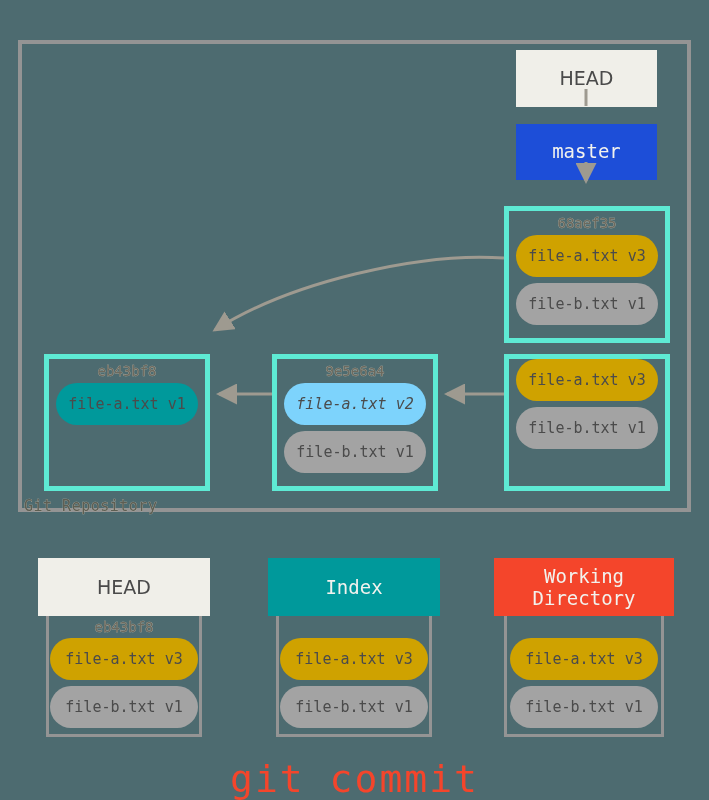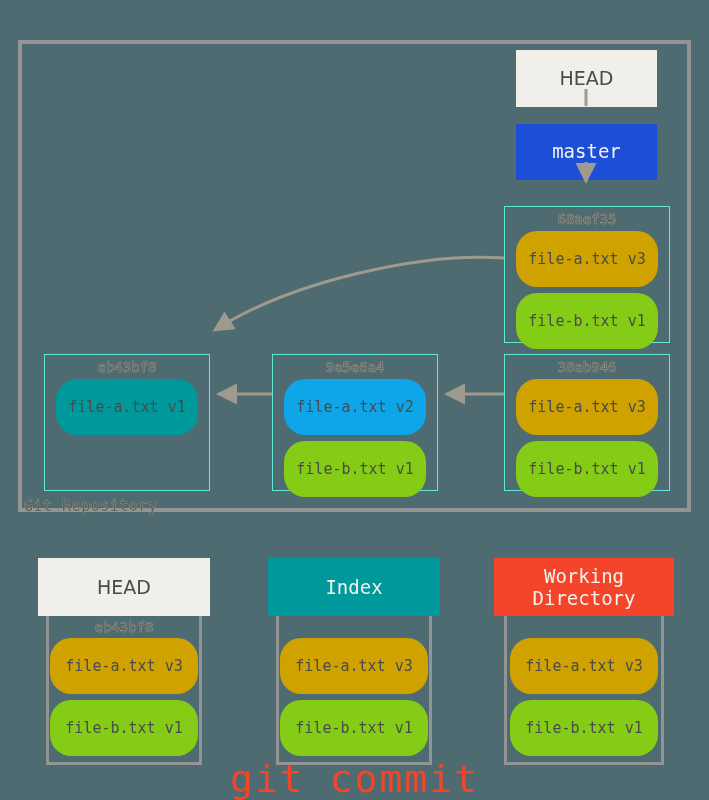--- a/index.html
+++ b/index.html
@@ -67,49 +67,49 @@
     width: 141px;
     height: 56px;
     background: #1d4ed8;
     color: #f2f2ee;
     font-size: 19px;
   }
 
   
   .commit {
     box-sizing: border-box;
-    border: 1px solid #5eead4;
+    border: 5px solid #5eead4;
     padding: 0;
   }
   .commit .hash {
     text-align: center;
     font-size: 14px;
     color: #6d6a5e;
     -webkit-text-stroke: 0.6px #b5b1a4;
     paint-order: stroke fill;
     margin-top: 4px;
     margin-bottom: 3px;
     height: 17px;
     line-height: 17px;
   }
   .blob {
-    height: 56px;
+    height: 42px;
     border-radius: 21px;
     display: flex;
     align-items: center;
     justify-content: center;
     font-size: 15px;
     margin: 0 auto 6px auto;
     box-sizing: border-box;
     white-space: nowrap;
   }
   .blob.gold   { background: #cfa200; color: #4b4b4b; }
-  .blob.cream  { background: #84cc16; color: #4b4b4b; }
+  .blob.cream  { background: #a3a3a3; color: #4b4b4b; }
   .blob.teal   { background: #00999b; color: #4b4b4b; }
-  .blob.red    { background: #0ea5e9; color: #4b4b4b; }
+  .blob.red    { background: #7dd3fc; color: #4b4b4b; font-style: italic; }
 
   .commit.c-68aef35 { left: 504px; top: 188px; width: 166px; height: 137px; }
   .commit.c-eb43bf8 { left: 44px;  top: 336px; width: 166px; height: 137px; }
   .commit.c-9e5e6a4 { left: 272px; top: 336px; width: 166px; height: 137px; }
   .commit.c-38eb946 { left: 504px; top: 336px; width: 166px; height: 137px; }
   .commit .blob { width: 142px; }
 
   
   .statecol { box-sizing: border-box; }
   .statecol .header {
@@ -202,21 +202,20 @@
     <div class="blob teal">file-a.txt v1</div>
   </div>
 
   <div class="abs commit c-9e5e6a4">
     <div class="hash">9e5e6a4</div>
     <div class="blob red">file-a.txt v2</div>
     <div class="blob cream">file-b.txt v1</div>
   </div>
 
   <div class="abs commit c-38eb946">
-    <div class="hash">38eb946</div>
     <div class="blob gold">file-a.txt v3</div>
     <div class="blob cream">file-b.txt v1</div>
   </div>
 
   <svg id="links" viewBox="0 0 709 800" xmlns="http://www.w3.org/2000/svg">
     <defs>
       <marker id="arrowhead" markerWidth="7" markerHeight="7" refX="6" refY="3.5" orient="auto" markerUnits="strokeWidth">
         <path d="M0,0 L7,3.5 L0,7 z" fill="#9e9a90"></path>
       </marker>
     </defs>

